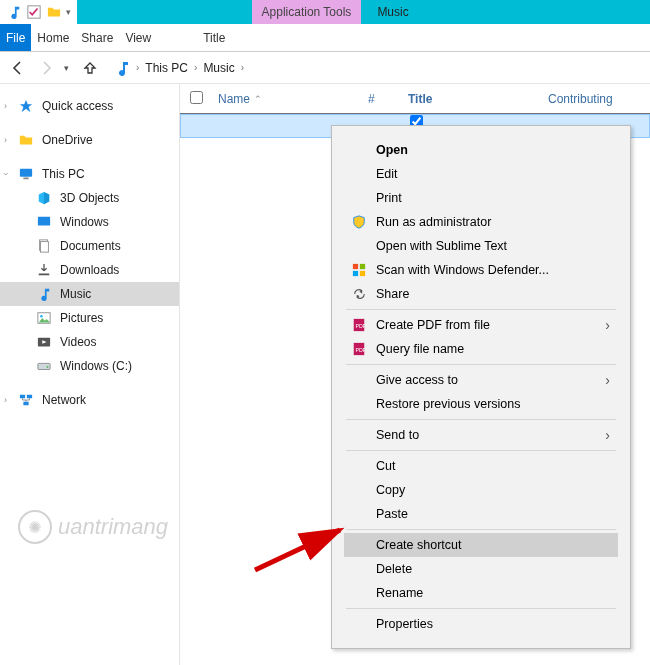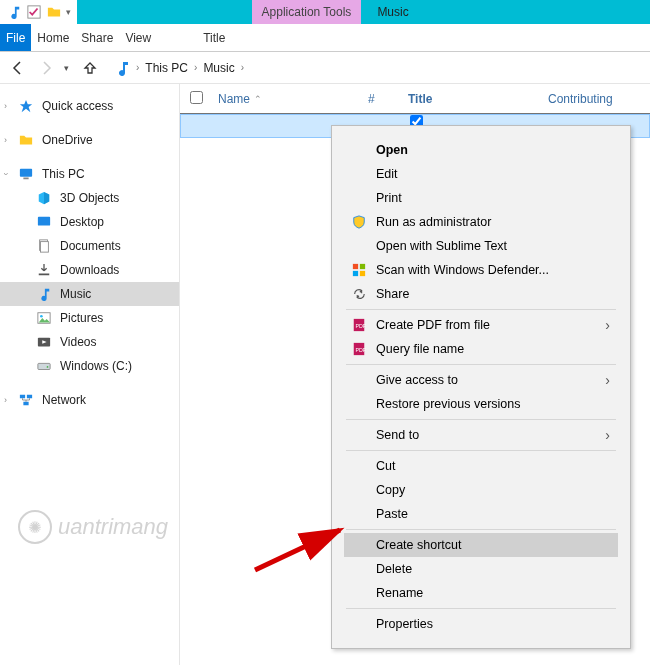--- a/index.html
+++ b/index.html
@@ -183,21 +183,21 @@
           </svg>
       </span>
       <span>3D Objects</span>
     </div>
     <div class="item sub">
       <span class="side-icon">
         <svg width="14" height="14" viewBox="0 0 16 16">
             <rect x="1" y="2" width="14" height="10" fill="#1e88e5" rx="1"></rect>
           </svg>
       </span>
-      <span>Desktop</span>
+      <span>Windows</span>
     </div>
     <div class="item sub">
       <span class="side-icon">
         <svg width="14" height="14" viewBox="0 0 16 16">
             <rect x="3" y="1" width="9" height="12" fill="#fff" stroke="#888"></rect>
             <rect x="4" y="3" width="9" height="12" fill="#fff" stroke="#888"></rect>
           </svg>
       </span>
       <span>Documents</span>
     </div>

